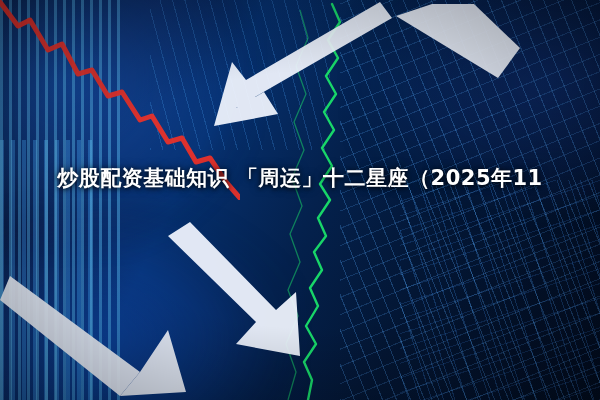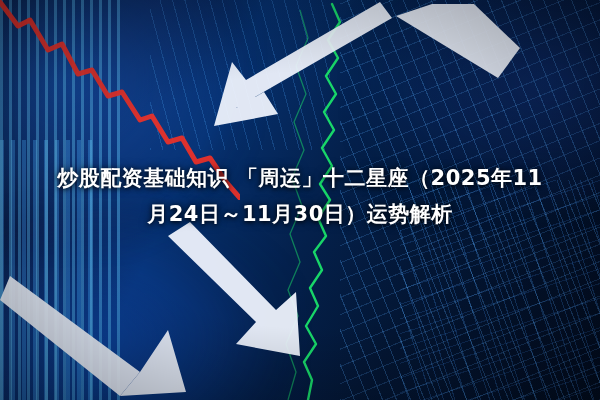--- a/index.html
+++ b/index.html
@@ -191,16 +191,15 @@
         <polygon points="0,300 120,396 140,372 10,276"></polygon>
         <polygon points="120,396 186,392 168,330 140,372"></polygon>
       </g>
     </g>
   </svg>
 
   <div class="vignette"></div>
 
   <div class="headline">
     <span class="line">炒股配资基础知识 「周运」十二星座（2025年11</span>
-    <span class="line">月24日～11月30日）运势解析</span>
   </div>
 
 </div>
 
 </body></html>

